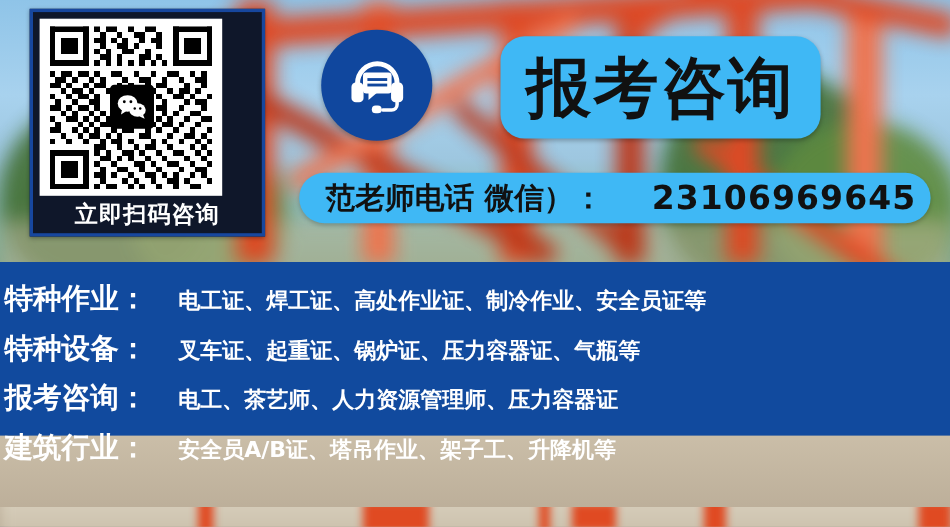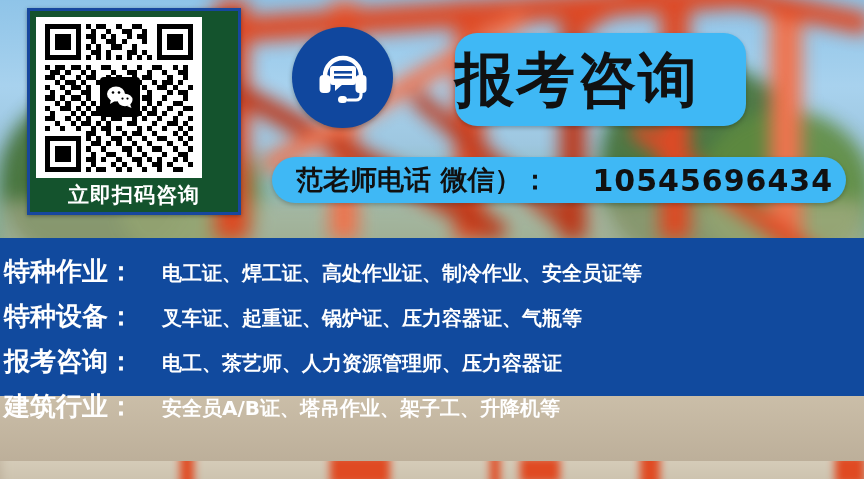--- a/index.html
+++ b/index.html
@@ -27,21 +27,21 @@
   .bar{position:absolute;background:#e0461f;border-radius:3px;}
   .bar.dk{background:#bd3415;}
   .bar.lt{background:#f2714a;}
   .tree{position:absolute;background:#3f6b2e;border-radius:50% 50% 40% 40%;opacity:.9;}
   .tree.lt{background:#5d8a3a;}
   .ground{position:absolute;left:0;background:#cbbda6;}
 
   
   #qr-card{
     position:absolute;left:27px;top:8px;width:214px;height:207px;
-    background:#14532d;border:3px solid #17479e;box-sizing:border-box;
+    background:#0f172a;border:3px solid #17479e;box-sizing:border-box;
     box-shadow:0 1px 4px rgba(0,0,0,.35);
   }
   #qr-white{
     position:absolute;left:6px;top:6px;width:166px;height:161px;background:#fff;
   }
   #qr-code{position:absolute;left:8px;top:7px;width:150px;height:148px;}
   #qr-wechat{
     position:absolute;left:64px;top:60px;width:40px;height:40px;background:#000;
     border-radius:4px;display:flex;align-items:center;justify-content:center;
   }
@@ -57,21 +57,21 @@
     position:absolute;left:292px;top:27px;width:101px;height:101px;
     border-radius:50%;background:#10479e;
     display:flex;align-items:center;justify-content:center;
     box-shadow:0 2px 5px rgba(0,0,0,.3);
   }
 
   
   #consult-badge{
     position:absolute;left:455px;top:33px;width:291px;height:93px;
     background:#3fb8f5;border-radius:22px;
-    display:flex;align-items:center;
+    display:flex;align-items:center;justify-content:center;
     box-shadow:0 2px 4px rgba(0,0,0,.25);
   }
   #consult-badge span{
     color:#111;font-size:59px;font-weight:bold;line-height:1;
     letter-spacing:2px;
     font-family:"DejaVu Sans","Liberation Sans",sans-serif;
   }
 
   
   #phone-pill{
@@ -432,21 +432,21 @@
       <rect x="27" y="50" width="9" height="7" rx="3.5" fill="#ffffff"></rect>
     </svg>
   </div>
 
   <div id="consult-badge">
     <span>报考咨询</span>
   </div>
 
   <div id="phone-pill">
     <span id="phone-label">范老师电话 微信）：</span>
-    <span id="phone-number">10545696434</span>
+    <span id="phone-number">23106969645</span>
   </div>
 
   <div id="info-panel">
     <div class="info-row">
       <span class="info-cat">特种作业：</span>
       <span class="info-items">电工证、焊工证、高处作业证、制冷作业、安全员证等</span>
     </div>
     <div class="info-row">
       <span class="info-cat">特种设备：</span>
       <span class="info-items">叉车证、起重证、锅炉证、压力容器证、气瓶等</span>

